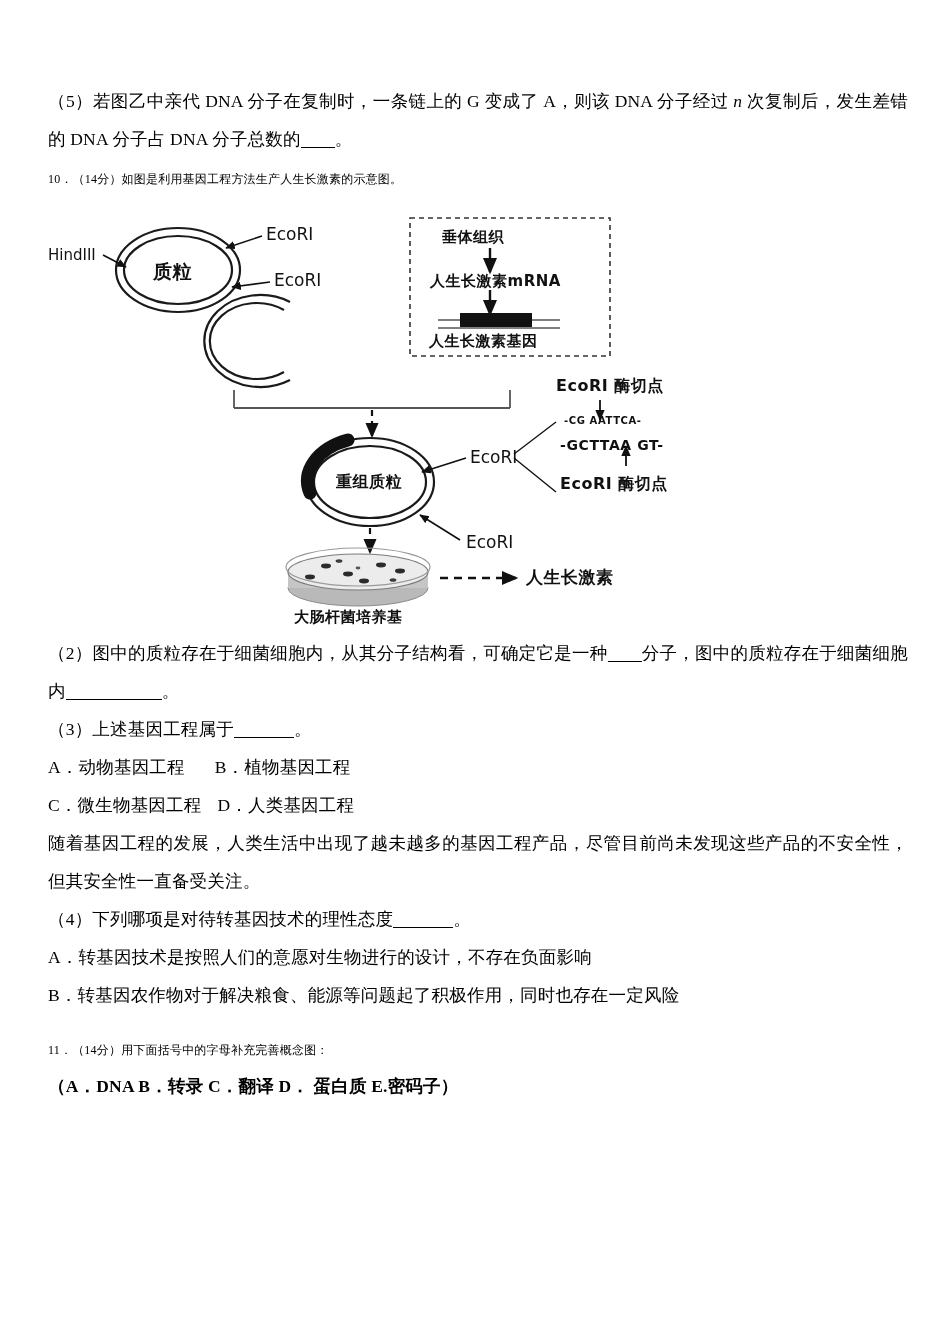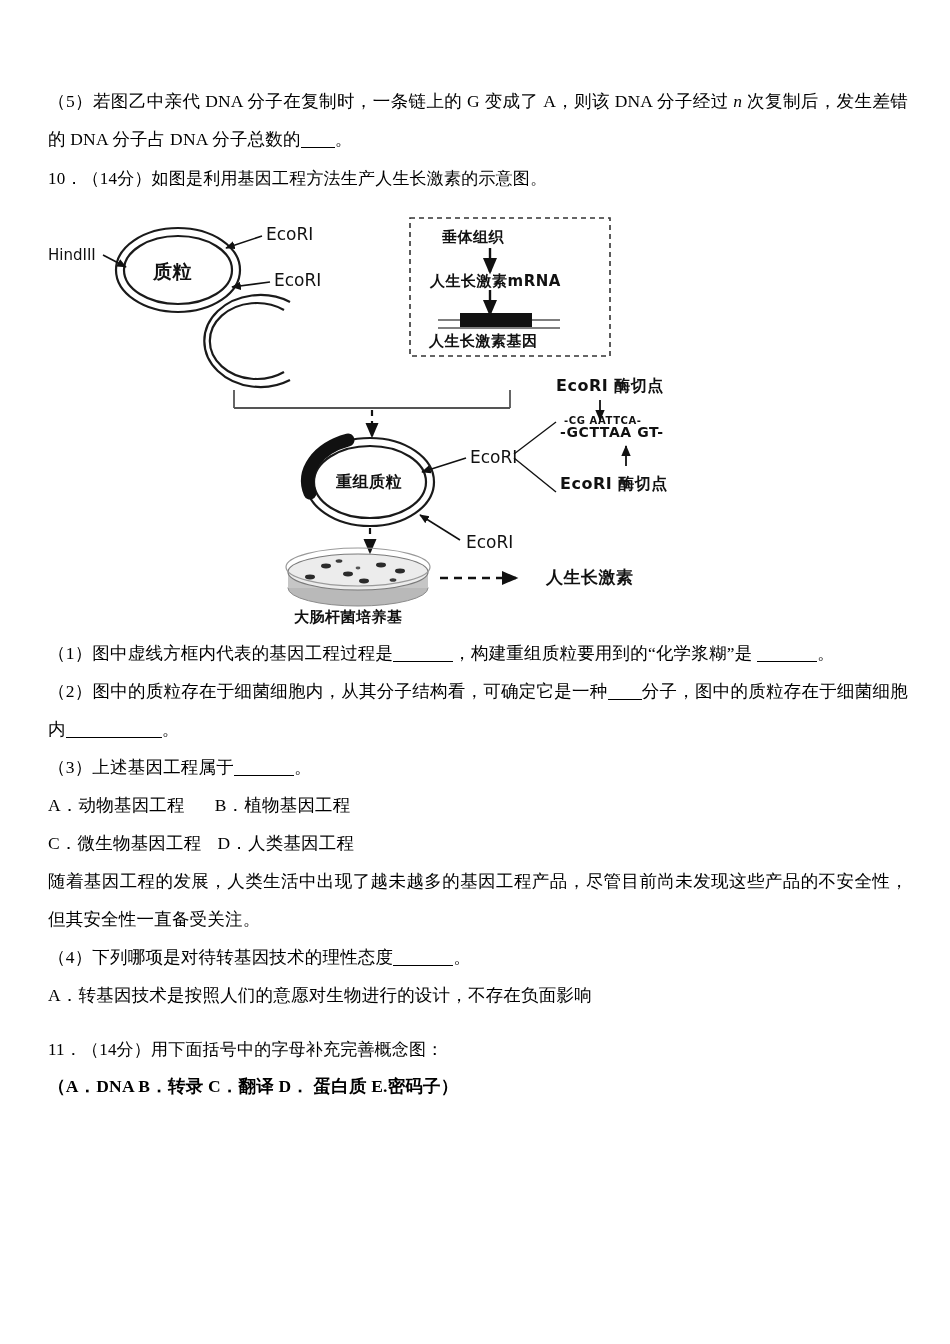--- a/index.html
+++ b/index.html
@@ -36,21 +36,21 @@
     letter-spacing: 0.2px;
     text-align: justify;
     margin: 0 0 0 0;
     white-space: normal;
   }
   .blank-sm { display:inline-block; width: 34px; border-bottom: 1.4px solid #000; vertical-align: -3px; }
   .blank-md { display:inline-block; width: 60px; border-bottom: 1.4px solid #000; vertical-align: -3px; }
   .blank-lg { display:inline-block; width: 74px; border-bottom: 1.4px solid #000; vertical-align: -3px; }
   .ital { font-style: italic; }
 
-  .q-head { font-size: 17px; line-height: 34px; }
+  .q-head { font-size: 12px; line-height: 34px; }
 
   
   .figure {
     position: absolute;
     left: 48px;
     top: 210px;
     width: 860px;
     height: 390px;
   }
   .fig-label {
@@ -166,43 +166,43 @@
     <span class="fig-label cn" style="left:394px; top:18px;">垂体组织</span>
     <span class="fig-label cn" style="left:382px; top:62px;">人生长激素mRNA</span>
     <span class="fig-label cn" style="left:381px; top:122px;">人生长激素基因</span>
 
     <span class="fig-label cn" style="left:288px; top:262px; font-size:16px;">重组质粒</span>
     <span class="fig-label lat" style="left:422px; top:237px; font-size:17px;">EcoRI</span>
     <span class="fig-label lat" style="left:418px; top:322px; font-size:17px;">EcoRI</span>
 
     <span class="fig-label cn" style="left:508px; top:166px; font-size:16px;">EcoRI 酶切点</span>
     <span class="fig-label lat" style="left:516px; top:205px; font-size:10px; letter-spacing:0.6px; font-weight:700;">-CG  AATTCA-</span>
-    <span class="fig-label lat" style="left:512px; top:214px; font-size:14px; letter-spacing:0.6px; font-weight:600;">-GCTTAA  GT-</span>
+    <span class="fig-label lat" style="left:512px; top:227px; font-size:14px; letter-spacing:0.6px; font-weight:600;">-GCTTAA  GT-</span>
     <span class="fig-label cn" style="left:512px; top:264px; font-size:16px;">EcoRI 酶切点</span>
 
     <span class="fig-label cn" style="left:246px; top:398px;">大肠杆菌培养基</span>
-    <span class="fig-label cn" style="left:478px; top:356px; font-size:17px;margin-left:20px;">人生长激素</span>
+    <span class="fig-label cn" style="left:478px; top:356px; font-size:17px;">人生长激素</span>
   </div>
 
   <div class="content" style="top:634px;">
 
-    <p class="para"><span>（1）图中虚线方框内代表的基因工程过程是</span><span class="blank-md"></span><span>，构建重组质粒要用到的“化学浆糊”是 </span><span class="blank-md"></span><span>。</span></p>
 
     <p class="para"><span>（2）图中的质粒存在于细菌细胞内，从其分子结构看，可确定它是一种</span><span class="blank-sm"></span><span>分子，图中的质粒存在于细菌细胞内</span><span class="blank-lg"></span><span class="blank-sm" style="width:22px;"></span><span>。</span></p>
 
     <p class="para"><span>（3）上述基因工程属于</span><span class="blank-md"></span><span>。</span></p>
 
     <p class="para"><span>A．动物基因工程</span><span style="display:inline-block;width:30px;"></span><span>B．植物基因工程</span></p>
 
     <p class="para"><span>C．微生物基因工程</span><span style="display:inline-block;width:16px;"></span><span>D．人类基因工程</span></p>
 
     <p class="para">随着基因工程的发展，人类生活中出现了越未越多的基因工程产品，尽管目前尚未发现这些产品的不安全性，但其安全性一直备受关注。</p>
 
     <p class="para"><span>（4）下列哪项是对待转基因技术的理性态度</span><span class="blank-md"></span><span>。</span></p>
 
     <p class="para">A．转基因技术是按照人们的意愿对生物进行的设计，不存在负面影响</p>
+    <p class="para">B．转基因农作物对于解决粮食、能源等问题起了积极作用，同时也存在一定风险</p>
 
     <p class="para q-head" style="margin-top:19px;"><span>11．</span><span>（14分）</span><span>用下面括号中的字母补充完善概念图：</span></p>
 
     <p class="para" style="font-weight:600;">（A．DNA  B．转录  C．翻译  D． 蛋白质  E.密码子）</p>
   </div>
 
 </div>
 
 </body></html>

